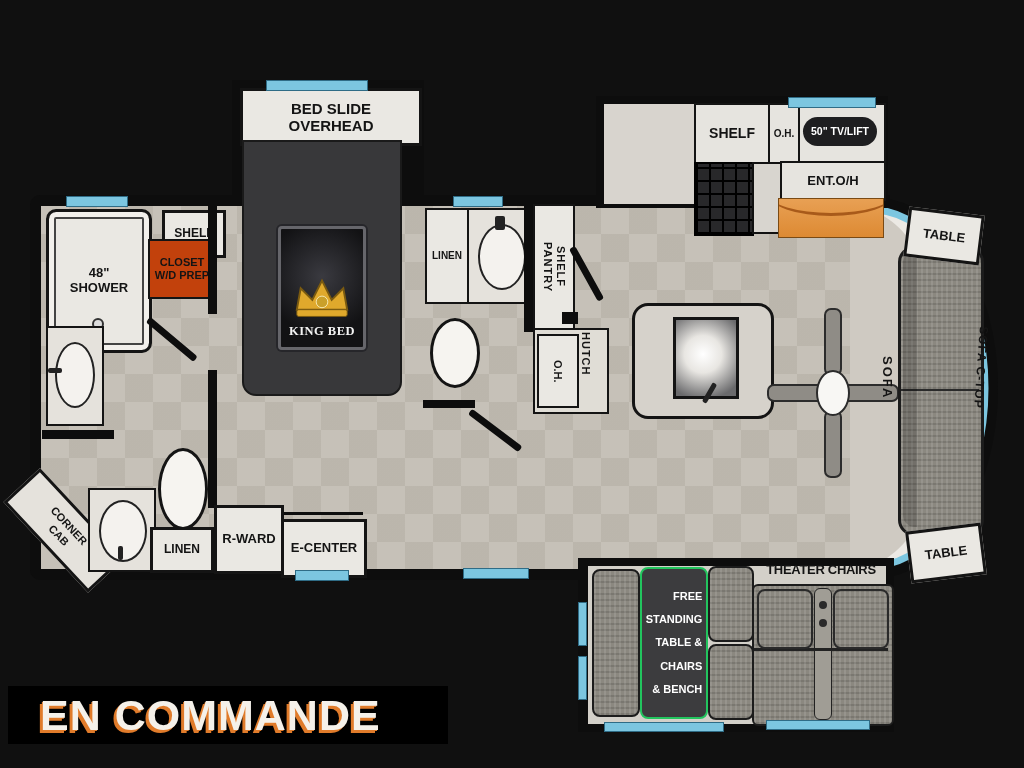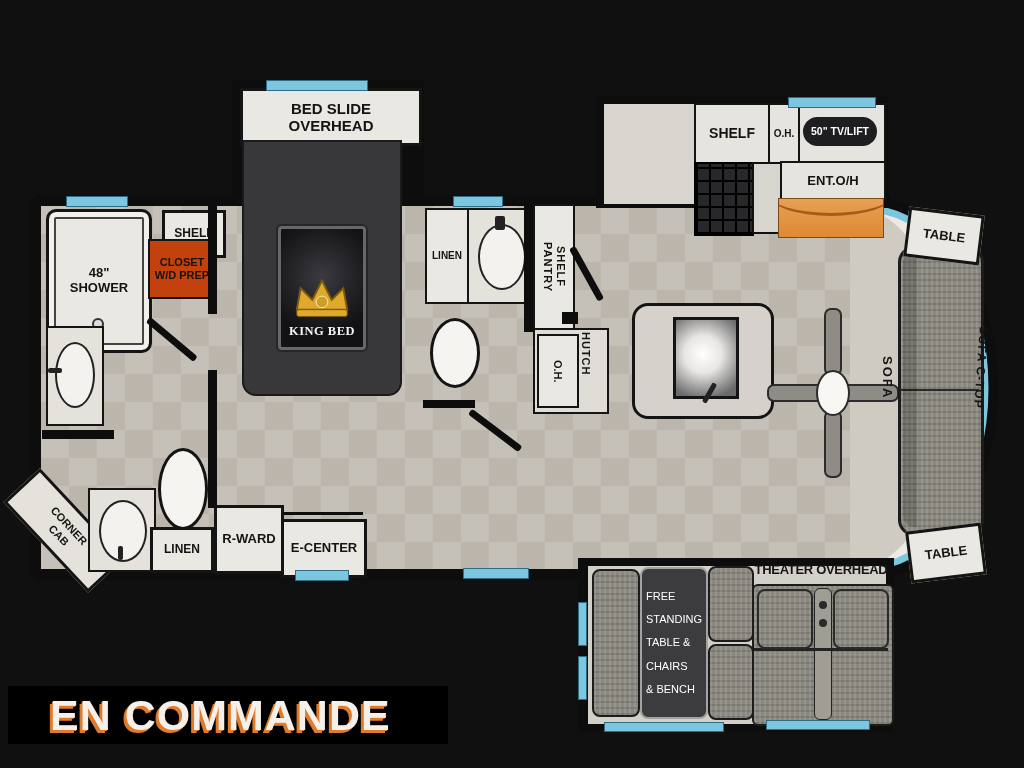--- a/index.html
+++ b/index.html
@@ -21,21 +21,21 @@
   .door{position:absolute;height:7px;background:#0d0d0d;transform-origin:left center;border-radius:3px;}
   .uph{background-color:#8b8880;
        background-image:repeating-linear-gradient(90deg, rgba(255,255,255,.10) 0 2px, transparent 2px 5px),
                         repeating-linear-gradient(0deg, rgba(0,0,0,.12) 0 2px, transparent 2px 6px);
        border:2px solid #1c1c1c;border-radius:8px;position:absolute;}
   .sinkoval{position:absolute;background:#f4f2ee;border:2px solid #222;border-radius:50%;}
   .faucet{position:absolute;background:#222;border-radius:2px;}
   .lbl11{font-size:11px;} .lbl10{font-size:10px;} .lbl12{font-size:12px;} .lbl13{font-size:13px;}
   .freefloat{position:absolute;color:#141414;font-weight:700;}
   #banner{position:absolute;left:8px;top:686px;width:440px;height:58px;background:#000;
-          display:flex;align-items:center;padding-left:42px;box-sizing:border-box;}
+          display:flex;align-items:center;padding-left:32px;box-sizing:border-box;}
   #banner span{font-size:43px;font-weight:700;color:#f5f1ea;letter-spacing:1px;
                text-shadow:-3px 3px 0 #e07b2a,-1px 1px 0 #e07b2a;}
   .plaque{position:absolute;left:278px;top:198px;width:82px;height:118px;border-radius:4px;
           background:radial-gradient(circle at 50% 40%, #3a3a40 0%, #121214 70%);
           border:3px solid #66666b;box-shadow:0 0 0 2px #26262a;
           display:flex;flex-direction:column;align-items:center;justify-content:flex-end;margin-top:28px;}
   .kingbed-text{font-family:"Liberation Serif",serif;color:#f3f3f3;font-weight:700;
                 font-size:12.5px;letter-spacing:.5px;margin-bottom:8px;}
   .blade{position:absolute;background:#8f8c86;border:2px solid #2c2c2c;border-radius:7px;}
 </style>
@@ -157,30 +157,30 @@
     <div class="abs" style="left:2px;top:2px;width:14px;height:276px;background:rgba(0,0,0,.18);border-radius:12px 0 0 12px;"></div>
   </div>
   <div class="freefloat vtext lbl13" style="left:880px;top:356px;letter-spacing:2px;">SOFA</div>
   <div class="freefloat vtext lbl12" style="left:972px;top:326px;height:140px;transform:rotate(4deg);letter-spacing:1px;">SOFA C-TOP</div>
   <div class="box lbl13" style="left:906px;top:211px;width:70px;height:44px;transform:rotate(7deg);">TABLE</div>
   <div class="box lbl13" style="left:908px;top:527px;width:70px;height:46px;transform:rotate(-7deg);">TABLE</div>
 
   <div class="wall" style="left:578px;top:558px;width:316px;height:174px;"></div>
   <div class="abs" style="left:588px;top:566px;width:298px;height:158px;background:#d3d0c9;"></div>
   <div class="uph" style="left:592px;top:569px;width:44px;height:144px;"></div>
-  <div class="abs prel" style="left:640px;top:567px;width:64px;height:148px;background:#3c3c3e;border:2px solid #a3a3a3;border-radius:8px;
-              color:#fff;font-weight:400;font-size:11px;display:flex;align-items:center;justify-content:center;
-              text-align:left;line-height:2.1;">FREE
+  <div class="abs prel" style="left:640px;top:567px;width:64px;height:148px;background:#3c3c3e;border:2px solid #22c55e;border-radius:8px;
+              color:#fff;font-weight:700;font-size:11px;display:flex;align-items:center;justify-content:center;
+              text-align:right;line-height:2.1;">FREE
 STANDING
 TABLE &amp;
 CHAIRS
 &amp; BENCH</div>
   <div class="uph" style="left:708px;top:566px;width:42px;height:72px;"></div>
   <div class="uph" style="left:708px;top:644px;width:42px;height:72px;"></div>
-  <div class="freefloat lbl13" style="left:746px;top:562px;width:150px;text-align:center;letter-spacing:-.3px;">THEATER OVERHEAD</div>
+  <div class="freefloat lbl13" style="left:746px;top:562px;width:150px;text-align:center;letter-spacing:-.3px;">THEATER CHAIRS</div>
   <div class="uph" style="left:752px;top:584px;width:138px;height:138px;border-radius:6px;">
     <div class="abs" style="left:60px;top:2px;width:16px;height:130px;background:#a09d95;border:1px solid #222;border-radius:6px;">
       <div class="abs" style="left:4px;top:12px;width:8px;height:8px;border-radius:50%;background:#2a2a2a;"></div>
       <div class="abs" style="left:4px;top:30px;width:8px;height:8px;border-radius:50%;background:#2a2a2a;"></div>
     </div>
     <div class="abs" style="left:0px;top:62px;width:134px;height:3px;background:#222;"></div>
     <div class="abs" style="left:3px;top:3px;width:52px;height:56px;border:2px solid #2a2a2a;border-radius:8px;"></div>
     <div class="abs" style="left:79px;top:3px;width:52px;height:56px;border:2px solid #2a2a2a;border-radius:8px;"></div>
   </div>
   <div class="win" style="left:578px;top:602px;width:7px;height:42px;"></div>

